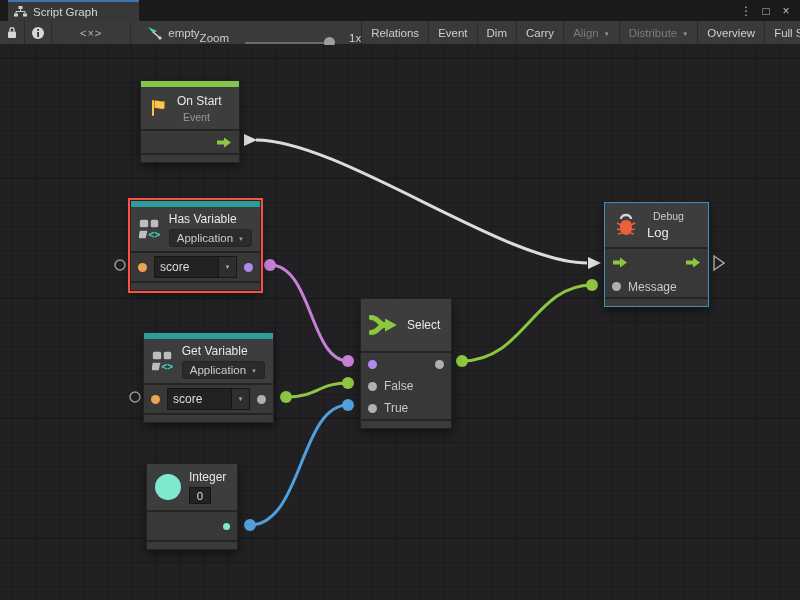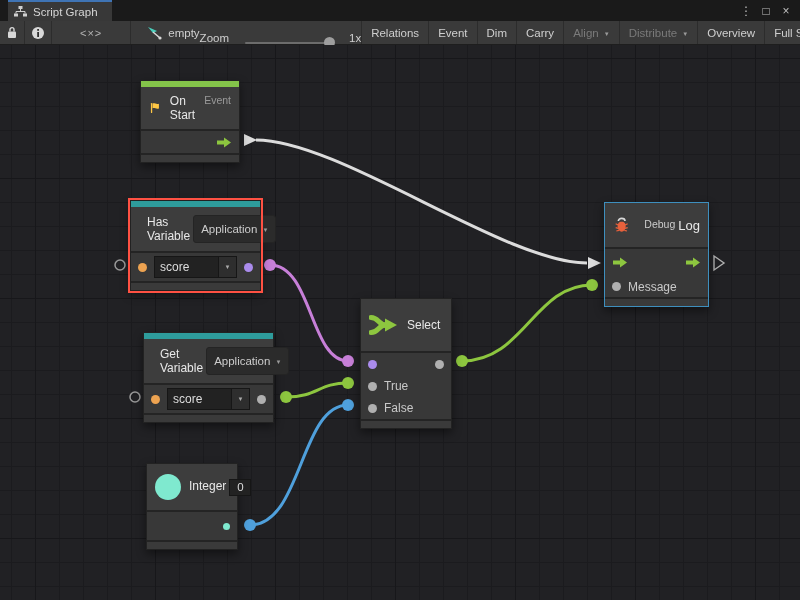--- a/index.html
+++ b/index.html
@@ -2,21 +2,21 @@
 <html style="--accent-green: #84c44a; --accent-teal: #2e9c9c; --tab-blue: #3f74b5; --selection-red: #ff5143; --highlight-blue: #3e8fbe; --wire-white: #dcdcdc; --wire-purple: #c77fd8; --wire-green: #8dc63f; --wire-blue: #4fa0dc; --dot-orange: #eda351; --dot-purple: #ab8ced; --dot-gray: #b0b0b0; --dot-mint: #7fe9cf; --icon-flag: #fec644; --icon-bug: #e8613c; --icon-var-teal: #45d6c1; --port-arrow-green: #8dc63f;"><head>
 <meta charset="utf-8">
 <style>
   * { margin:0; padding:0; box-sizing:border-box; }
   html,body { width:800px; height:600px; overflow:hidden; background:#191919;
               font-family:"Liberation Sans", sans-serif; }
   .window { position:relative; width:800px; height:600px; background:#191919; }
 
   
   .tabbar { height:21px; background:#1a1a1a; display:flex; align-items:stretch; }
-  .tab { margin-left:8px; width:104px; background:#383838; border-top:2px solid var(--tab-blue);
+  .tab { margin-left:8px; width:131px; background:#383838; border-top:2px solid var(--tab-blue);
          display:flex; align-items:center; gap:6px; padding:0 6px; color:#d6d6d6; font-size:11.5px; }
   .wincontrols { margin-left:auto; display:flex; align-items:center; gap:4px; padding-right:6px; color:#bdbdbd; }
   .wincontrols span { width:16px; text-align:center; font-size:12px; cursor:default; }
 
   
   .toolbar { height:24px; background:#3a3a3a; border-bottom:1px solid #1e1e1e;
              display:flex; align-items:stretch; color:#cfcfcf; font-size:11.5px; }
   .tbtn { display:flex; align-items:center; padding:0 9px; border-right:1px solid #2c2c2c; white-space:nowrap; }
   .tbtn.icon-btn { padding:0 6px; }
   .tbtn.wide { padding:0 28px; }
@@ -44,21 +44,21 @@
 
   
   .node { position:absolute; background:#3a3a3a; border:1px solid #222;
           box-shadow:0 4px 9px rgba(0,0,0,.45); color:#e2e2e2; }
   .node.sel-red  { outline:2px solid var(--selection-red); }
   .node.sel-blue { border:1px solid var(--highlight-blue); }
   .strip { height:6px; }
   .strip.green { background:var(--accent-green); }
   .strip.teal  { background:var(--accent-teal); }
   .head { background:#3d3d3d; display:flex; align-items:center; gap:8px; padding:0 8px; }
-  .headcol { display:flex; flex-direction:row; justify-content:center; gap:3px; }
+  .headcol { display:flex; flex-direction:column; justify-content:center; gap:3px; }
   .ntitle { font-size:12px; color:#e8e8e8; }
   .nsub   { font-size:10.5px; color:#9a9a9a;margin-left:6px; }
   .ports  { background:#383838; border-top:2px solid #242424; }
   .prow   { display:flex; align-items:center; padding:0 7px; gap:7px; }
   .plabel { font-size:12px; color:#c9c9c9; }
   .nfooter { height:9px; background:#3a3a3a; border-top:2px solid #242424; }
   .dot { width:9px; height:9px; border-radius:50%; flex:0 0 auto; }
   .dot.orange { background:var(--dot-orange); }
   .dot.purple { background:var(--dot-purple); }
   .dot.gray   { background:var(--dot-gray); }
@@ -287,25 +287,25 @@
         </svg>
         <div class="ntitle">Select</div>
       </div>
       <div class="ports">
         <div class="prow" style="height:22px">
           <span class="dot purple"></span>
           <span class="dot gray push"></span>
         </div>
         <div class="prow" style="height:22px">
           <span class="dot gray"></span>
-          <span class="plabel">True</span>
+          <span class="plabel">False</span>
         </div>
         <div class="prow" style="height:22px">
           <span class="dot gray"></span>
-          <span class="plabel">False</span>
+          <span class="plabel">True</span>
         </div>
       </div>
       <div class="nfooter"></div>
     </div>
 
     <div class="node" style="left:146px; top:418px; width:92px;">
       <div class="head" style="height:46px">
         <div class="circle-icon"></div>
         <div class="headcol">
           <div class="ntitle">Integer</div>

